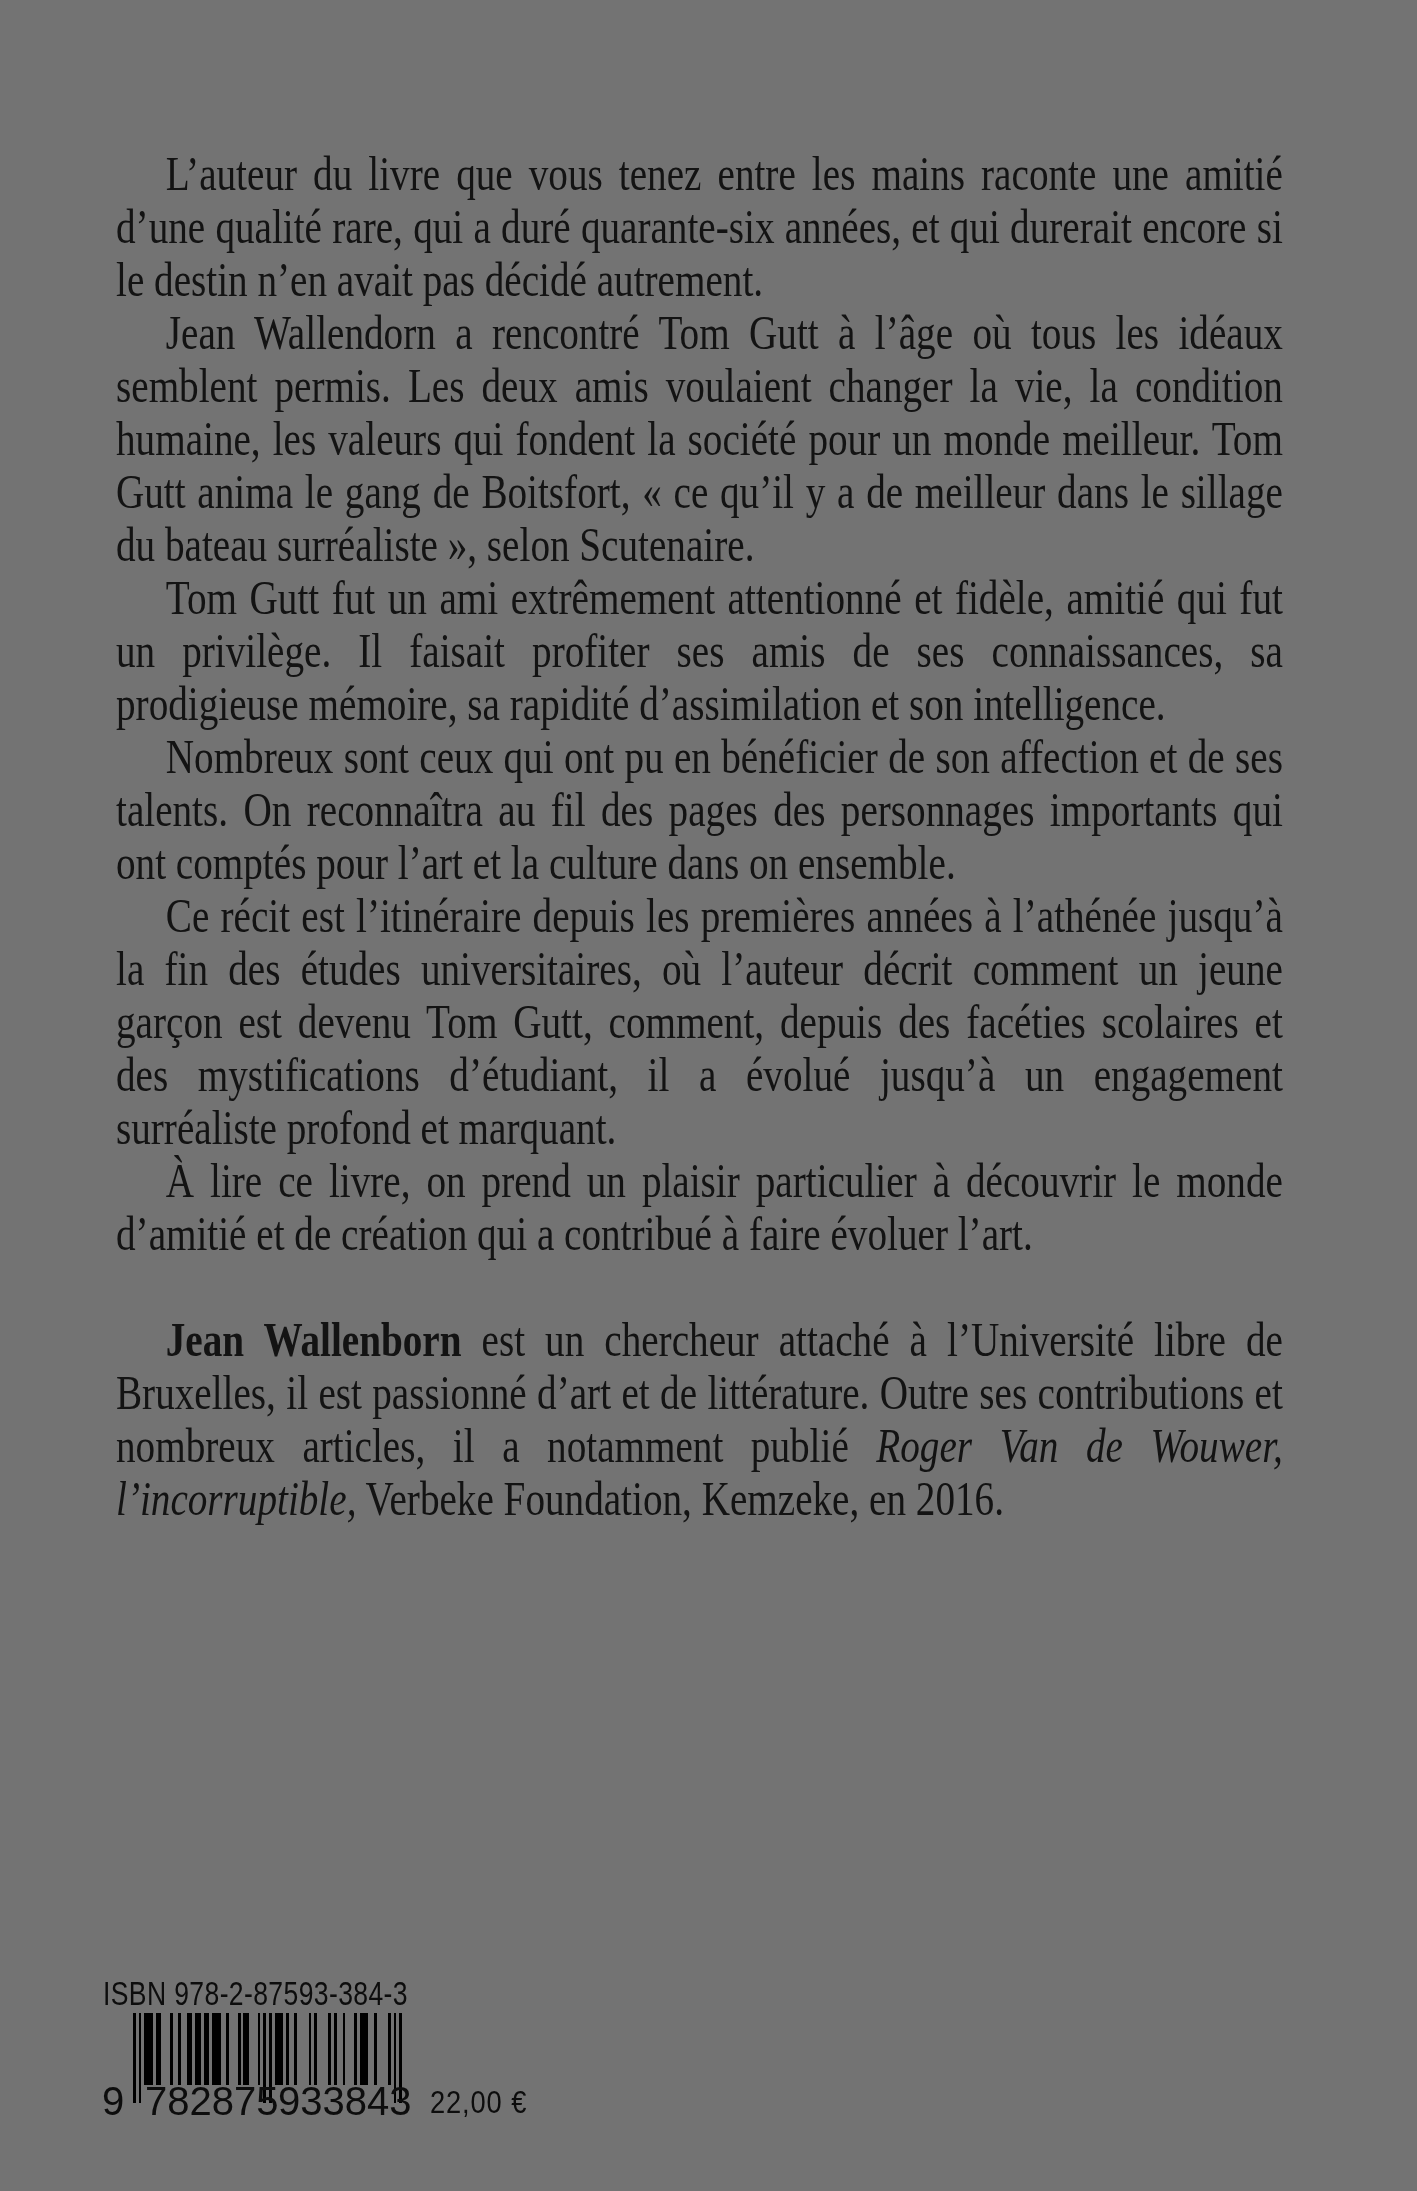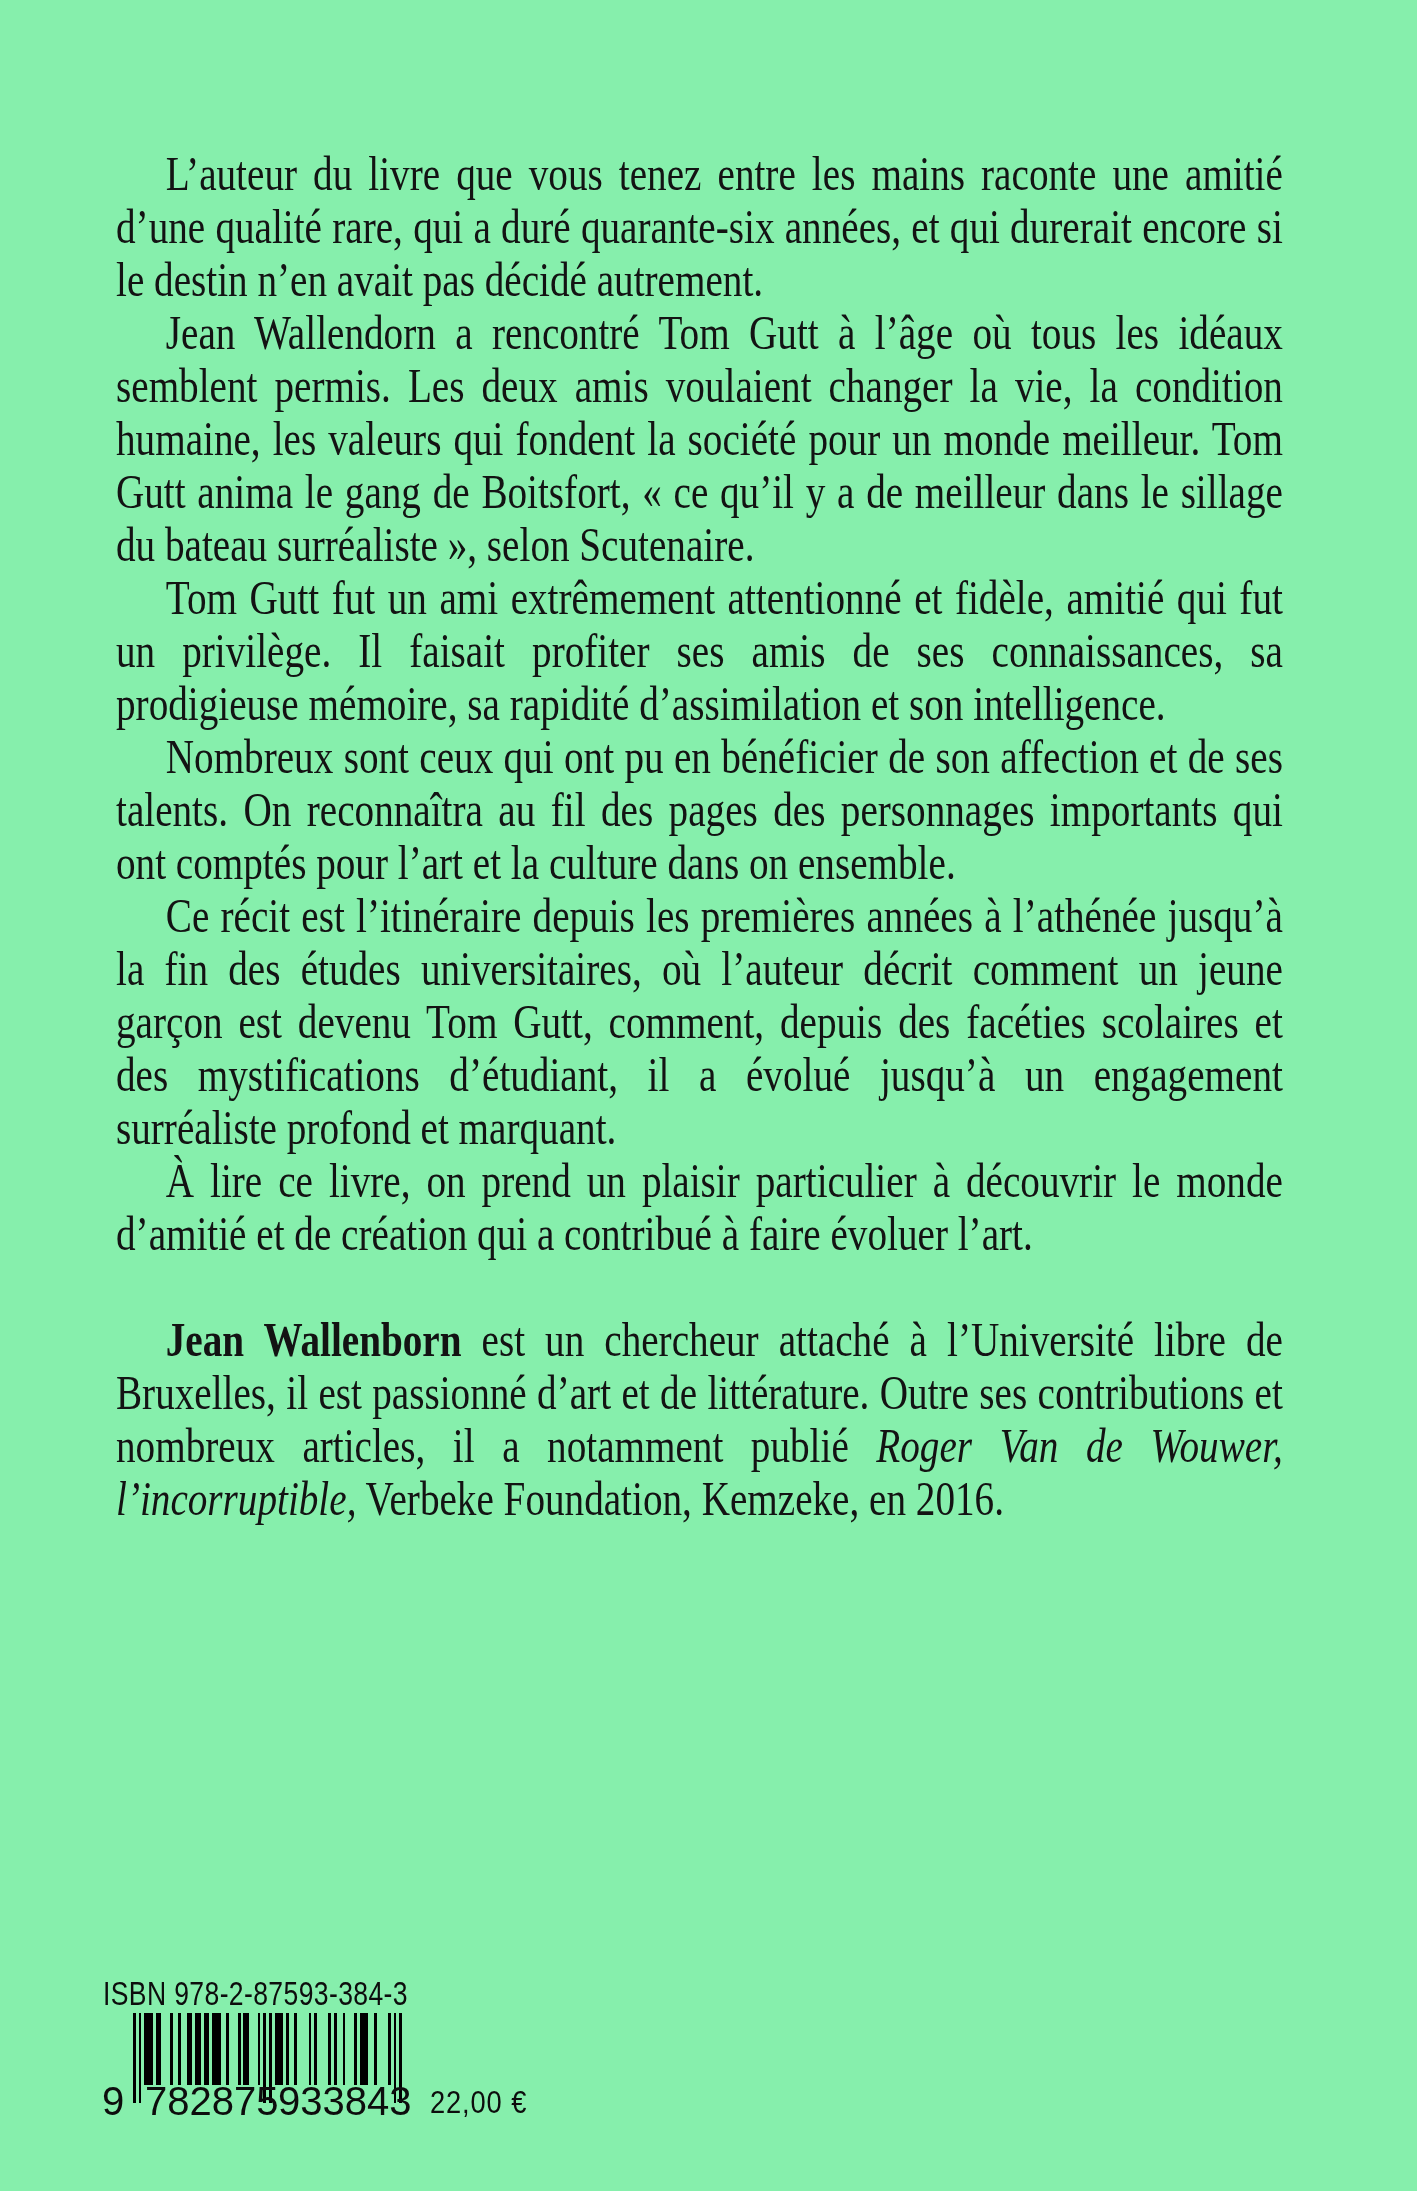--- a/index.html
+++ b/index.html
@@ -1,19 +1,19 @@
 <!DOCTYPE html>
 <html><head>
 <meta charset="utf-8">
 <style>
   html,body { margin:0; padding:0; background:#ffffff; }
   .page {
     position:relative;
     width:1417px; height:2191px;
-    background:#86efac;
+    background:#737373;
     color:#131313;
     overflow:hidden;
   }
   
   .blurb {
     position:absolute;
     left:116px; top:147px;
     width:1430px;
     transform:scaleX(0.816);
     transform-origin:0 0;

